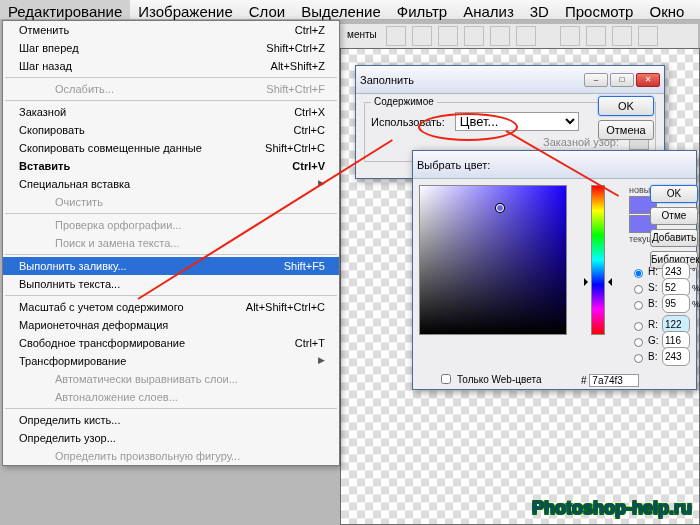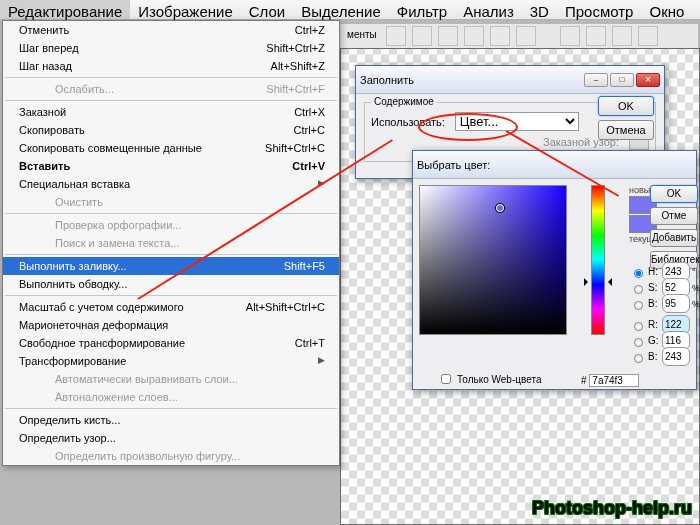--- a/index.html
+++ b/index.html
@@ -53,21 +53,21 @@
 .fields .lab { width: 12px; }
 .fields .unit { width: 8px; font-size: 9px; }
 .hex-row { position: absolute; left: 168px; bottom: 10px; font-size: 10px; }
 .hex-row input { width: 50px; height: 13px; font-size: 10px; }
 .webonly { position: absolute; left: 24px; bottom: 10px; font-size: 10px; display: flex; gap: 3px; align-items: center; }
 .webonly input { width: 10px; height: 10px; }
 .picker-rbtns { position: absolute; top: 6px; right: -2px; }
 .picker-rbtns .btn { width: 48px; height: 18px; font-size: 10px; line-height: 16px; }
 .annot { position: absolute; border: 2px solid #e21; border-radius: 50%; pointer-events: none; }
 .annot-line { position: absolute; background: #e21; height: 2px; transform-origin: left center; pointer-events: none; }
-.watermark { position: absolute; bottom: 6px; right: 8px; font-size: 18px; font-weight: bold; color: #000000; text-shadow: 1px 1px 0 #060, -1px -1px 0 #060, 1px -1px 0 #060, -1px 1px 0 #060; }
+.watermark { position: absolute; bottom: 6px; right: 8px; font-size: 18px; font-weight: bold; color: #0c4a6e; text-shadow: 1px 1px 0 #060, -1px -1px 0 #060, 1px -1px 0 #060, -1px 1px 0 #060; }
 </style>
 </head>
 <body>
 
 <div class="menubar">
     <div class="mi active">Редактирование</div>
     <div class="mi">Изображение</div>
     <div class="mi">Слои</div>
     <div class="mi">Выделение</div>
     <div class="mi">Фильтр</div>
@@ -143,21 +143,21 @@
     </div>
     <div class="item disabled">
       <span>Поиск и замена текста...</span>
     </div>
     <div class="sep"></div>
     <div class="item hl">
       <span>Выполнить заливку...</span>
       <span>Shift+F5</span>
     </div>
     <div class="item">
-      <span>Выполнить обводку...</span>
+      <span>Выполнить текста...</span>
     </div>
     <div class="sep"></div>
     <div class="item">
       <span>Масштаб с учетом содержимого</span>
       <span>Alt+Shift+Ctrl+C</span>
     </div>
     <div class="item">
       <span>Марионеточная деформация</span>
     </div>
     <div class="item">

